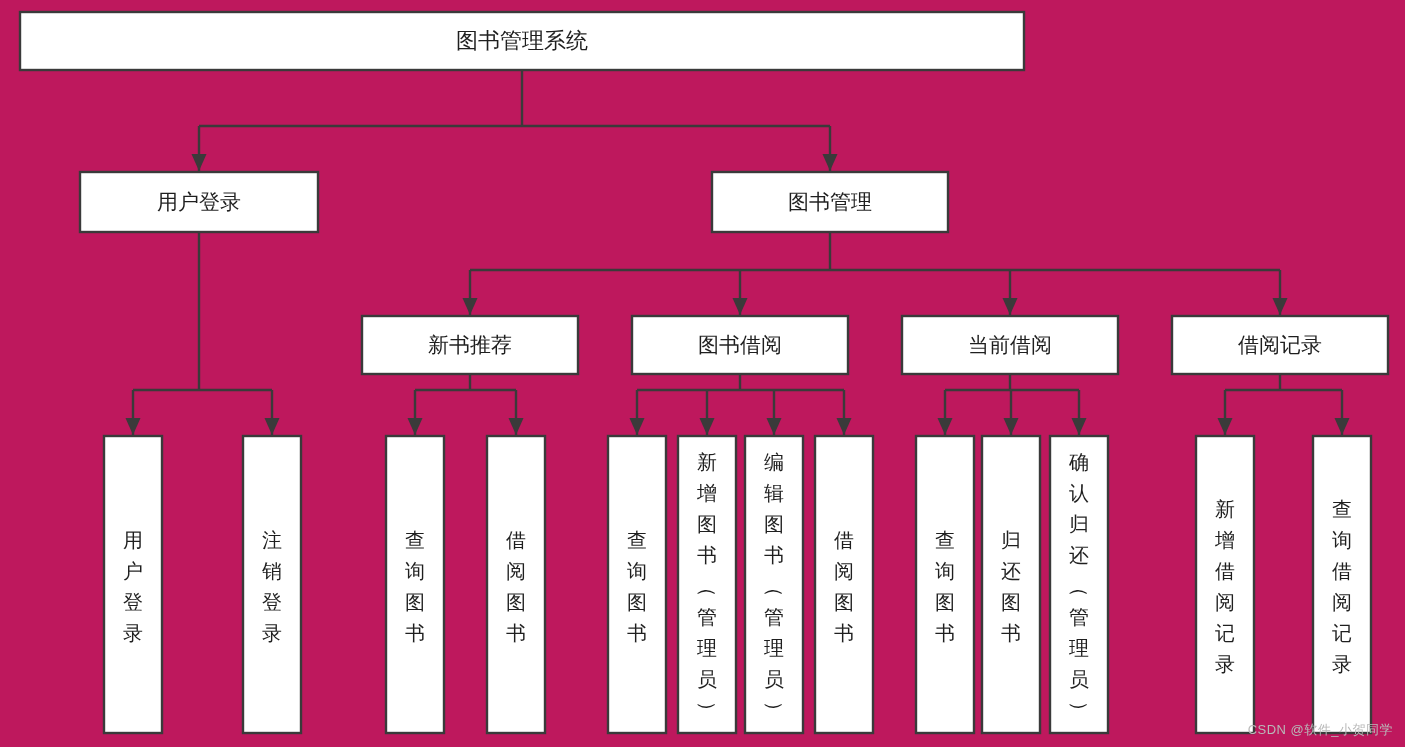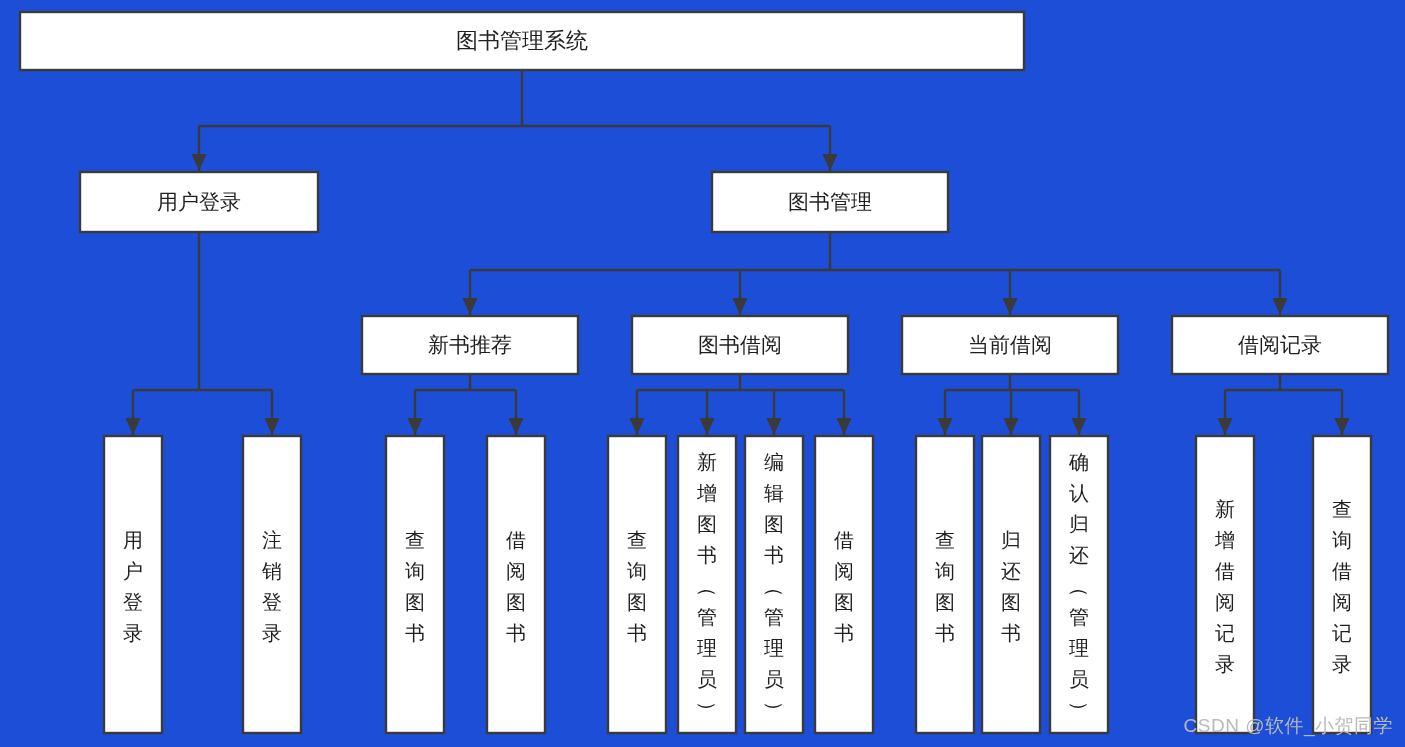--- a/index.html
+++ b/index.html
@@ -10,21 +10,21 @@
   body {
     width: 1405px;
     height: 747px;
     font-family: "Liberation Sans", "DejaVu Sans", sans-serif;
     overflow: hidden;
   }
   #diagram-root {
     position: relative;
     width: 1405px;
     height: 747px;
-    background: #1d4ed8;
+    background: #be185d;
   }
   svg#flow-svg {
     position: absolute;
     left: 0;
     top: 0;
     width: 1405px;
     height: 747px;
     display: block;
   }
   .node-box {
@@ -53,21 +53,21 @@
   }
   .arrow-head {
     fill: #3a3a3a;
     stroke: none;
   }
   .watermark-text {
     position: absolute;
     right: 12px;
     bottom: 8px;
     font-family: "Liberation Sans", "DejaVu Sans", sans-serif;
-    font-size: 19px;
+    font-size: 13px;
     color: #b9b9b9;
     letter-spacing: 0.5px;
     white-space: nowrap;
     user-select: none;
   }
 </style>
 </head>
 <body>
 
 <div id="diagram-root">

